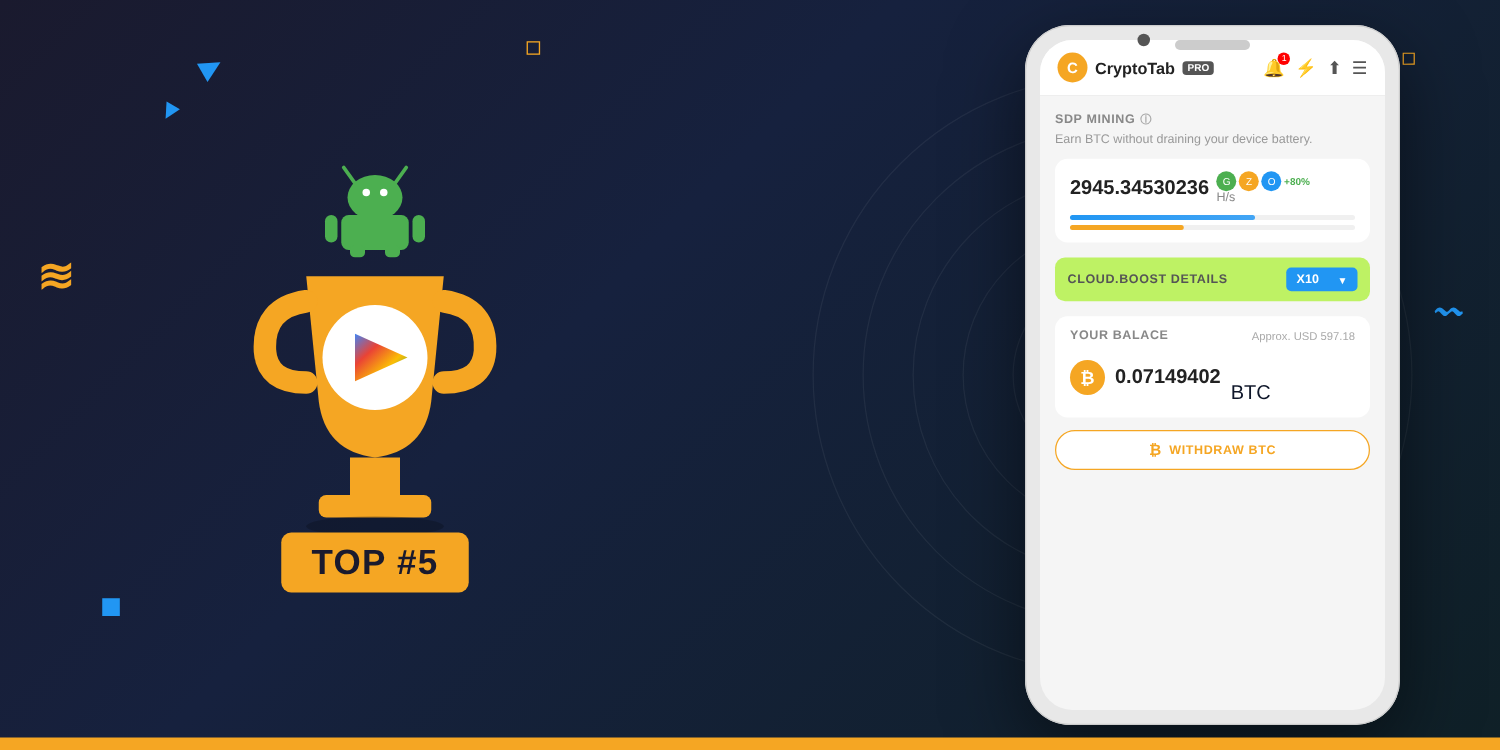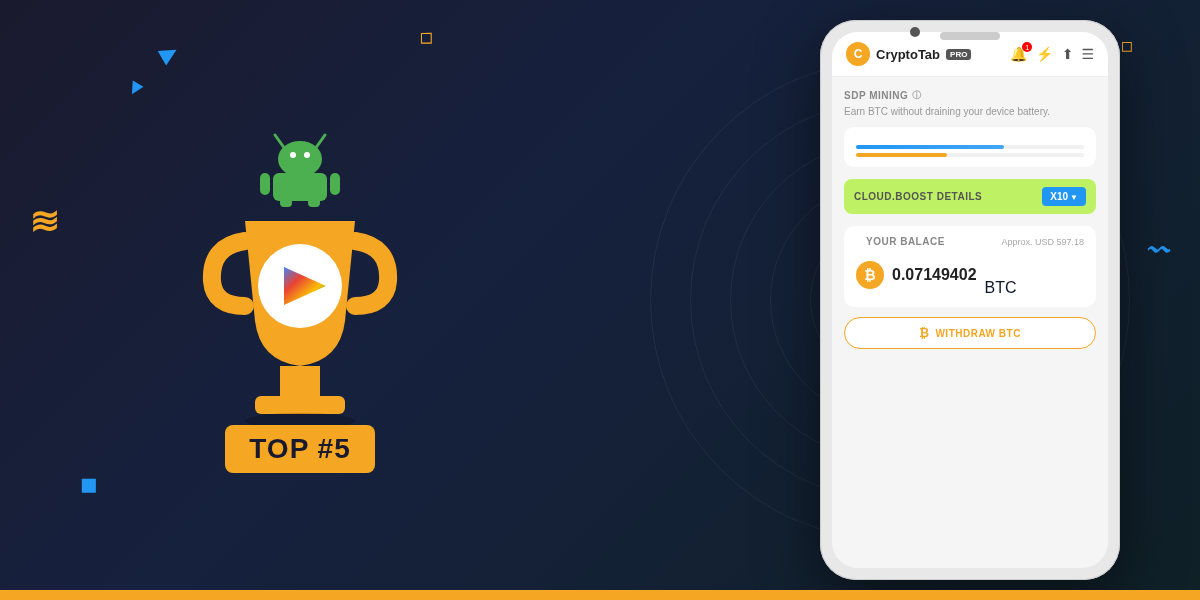--- a/index.html
+++ b/index.html
@@ -307,21 +307,21 @@
 
     .x10-button {
       background: #2196f3;
       color: white;
       font-size: 10px;
       font-weight: bold;
       padding: 4px 8px;
       border-radius: 4px;
       display: flex;
       align-items: flex-end;
-      gap: 2px;
+      gap: 15px;
     }
 
     
     .balance-section {
       background: white;
       border-radius: 10px;
       padding: 10px 12px;
       margin-bottom: 10px;
     }
 
@@ -330,21 +330,20 @@
       justify-content: space-between;
       align-items: center;
       margin-bottom: 6px;
     }
 
     .balance-label {
       font-size: 10px;
       font-weight: bold;
       color: #888;
       letter-spacing: 0.5px;
-      margin-left: 10px;
     }
 
     .balance-approx {
       font-size: 9px;
       color: #aaa;
     }
 
     .balance-amount {
       display: flex;
       align-items: center;
@@ -517,20 +516,34 @@
 
       <div class="app-content">
 
         <div class="section-title">
           <span>SDP MINING</span>
           <span style="font-size:9px; color:#aaa;">ⓘ</span>
         </div>
         <div class="section-subtitle">Earn BTC without draining your device battery.</div>
 
         <div class="mining-display">
+          <div class="hash-rate">
+            <span class="hash-number">2945.34530236</span>
+            <div class="hash-unit-container">
+              <div style="display:flex; align-items:center; gap:2px;">
+                <div class="hash-icons">
+                  <div class="hash-icon-circle icon-green">G</div>
+                  <div class="hash-icon-circle icon-orange">Z</div>
+                  <div class="hash-icon-circle icon-blue">O</div>
+                </div>
+                <span class="boost-percent">+80%</span>
+              </div>
+              <span class="hash-hs">H/s</span>
+            </div>
+          </div>
           <div class="progress-container">
             <div class="progress-bar-bg">
               <div class="progress-bar-blue"></div>
             </div>
             <div class="progress-bar-bg" style="margin-top:4px;">
               <div class="progress-bar-orange"></div>
             </div>
           </div>
         </div>
 

